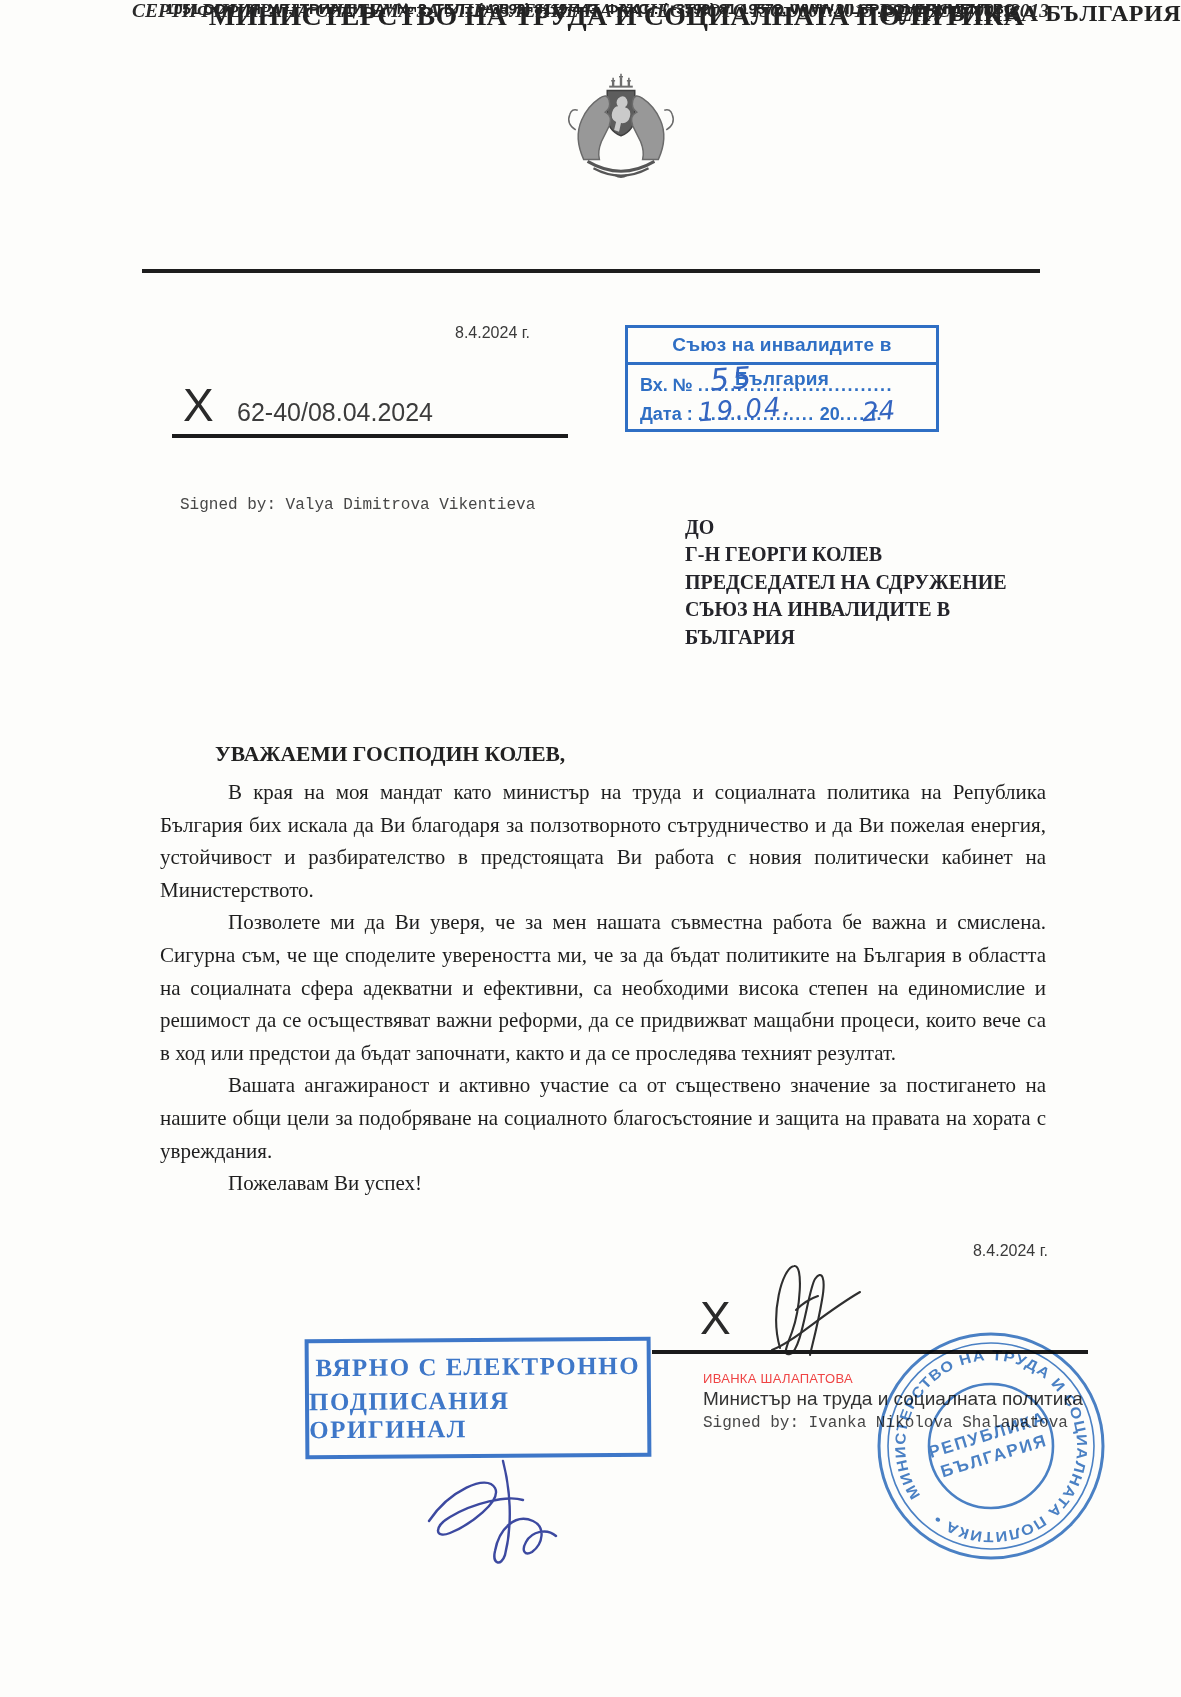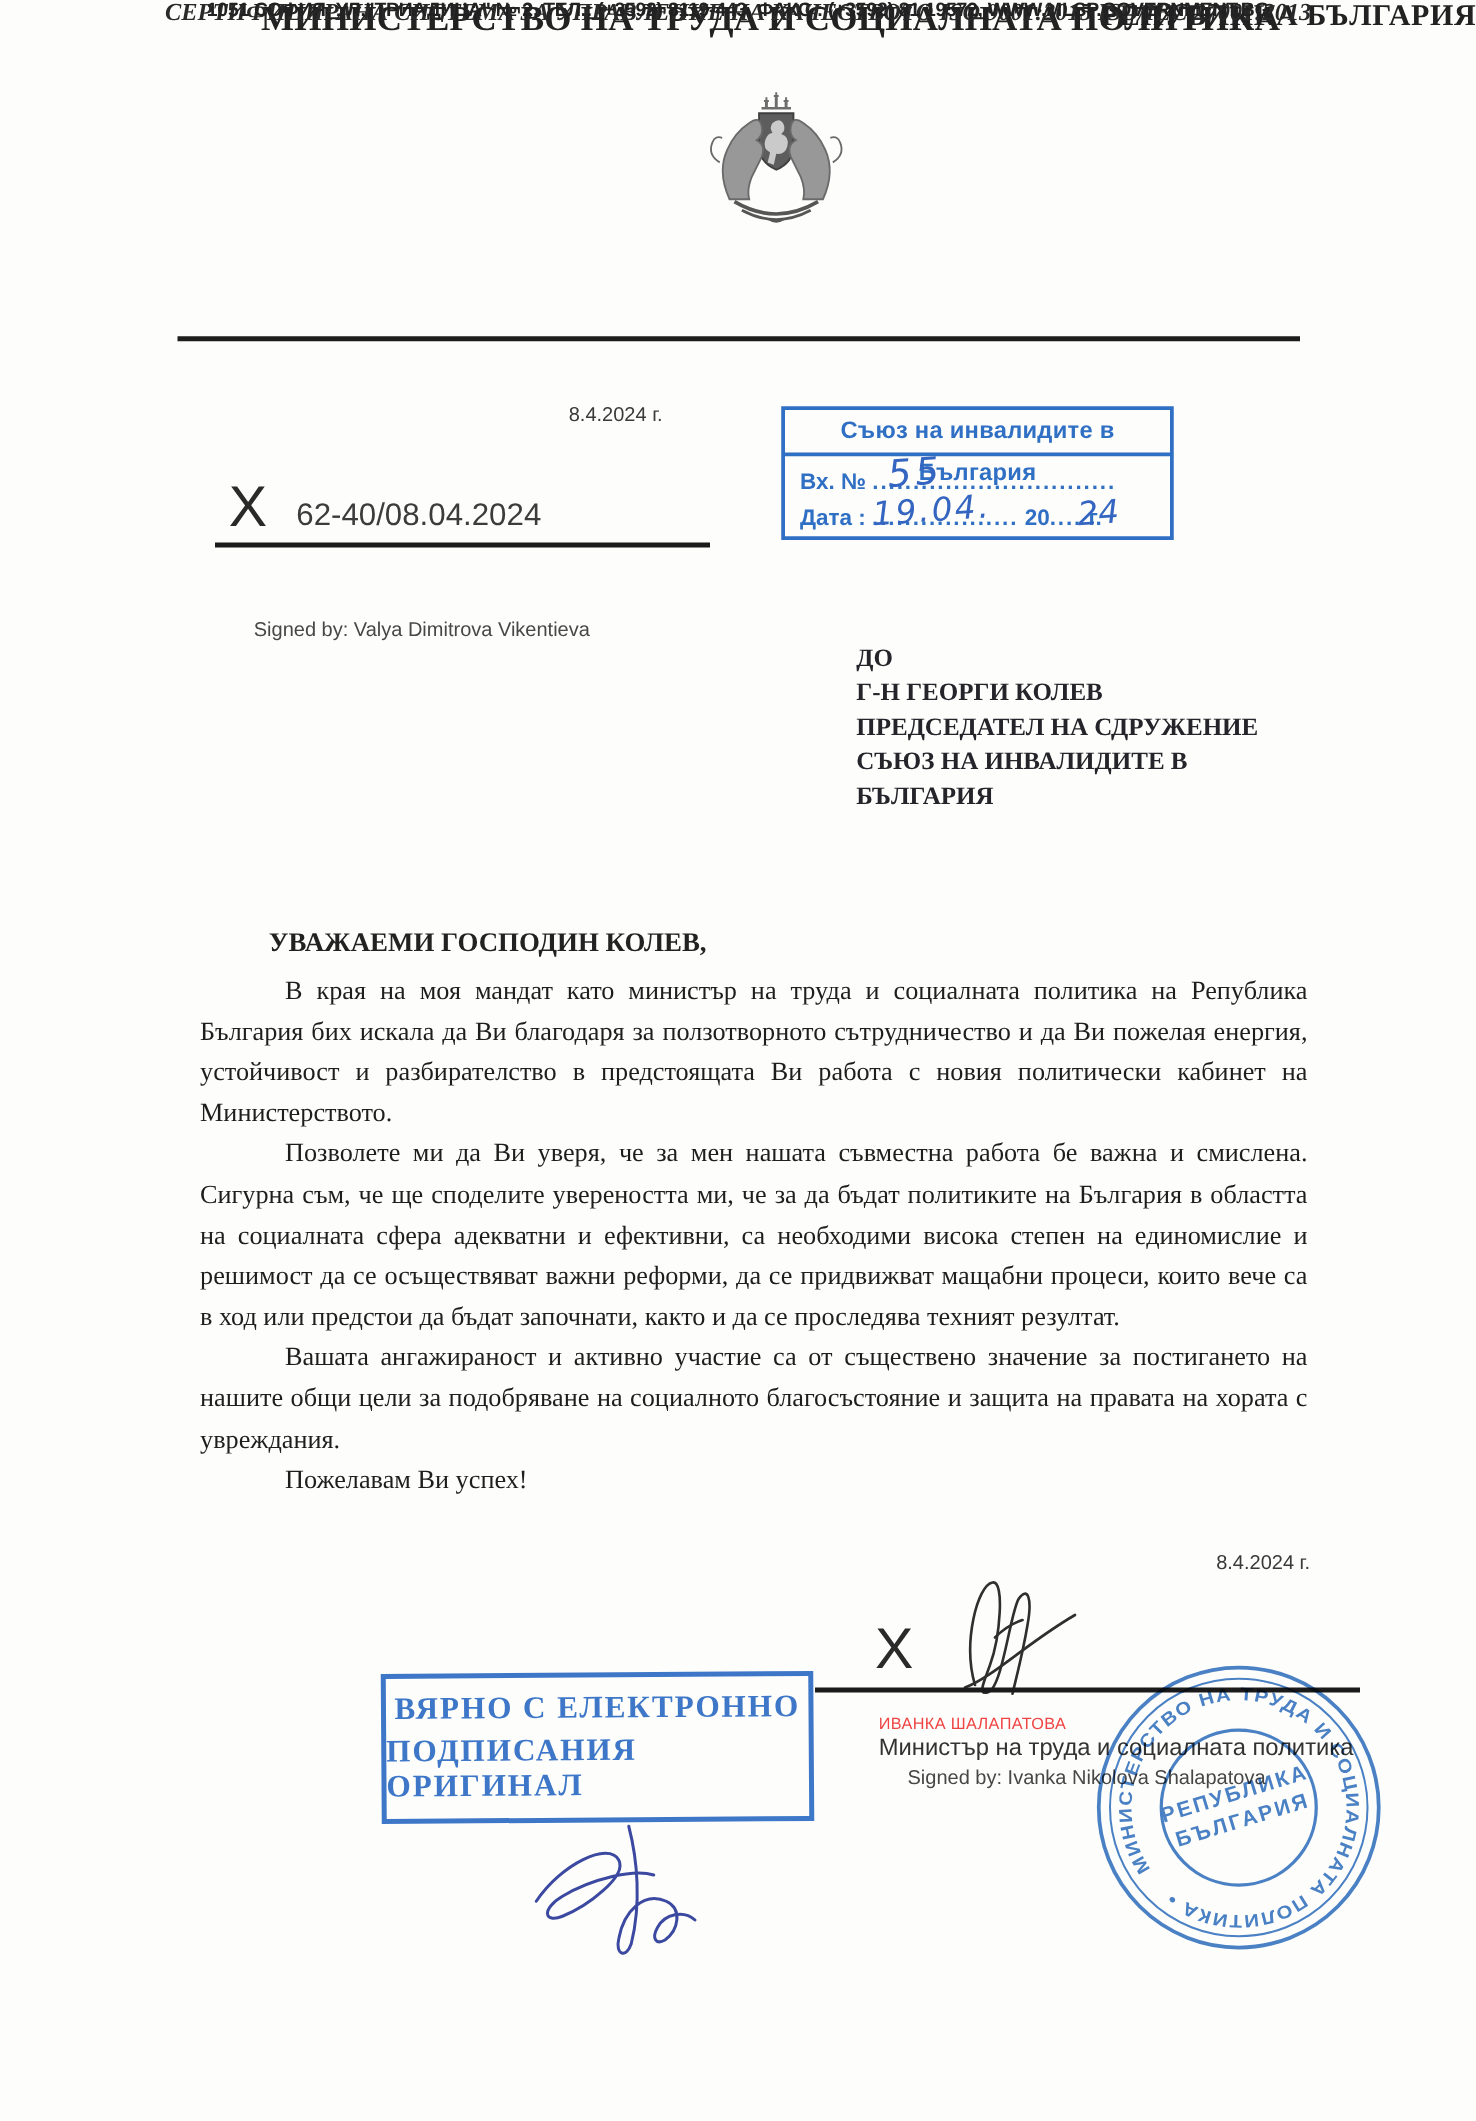--- a/index.html
+++ b/index.html
@@ -24,21 +24,21 @@
 
   .date-top{left:455px;top:324px;font-family:"Liberation Sans",sans-serif;
     font-size:16px;color:#3a3a3a;}
 
   
   .xmark{font-family:"Liberation Sans",sans-serif;color:#2a2a2a;font-size:46px;line-height:1;}
   .ref-x{left:183px;top:382px;}
   .ref-num{left:237px;top:398px;font-family:"Liberation Sans",sans-serif;
     font-size:25px;color:#3c3c3c;}
   .ref-line{left:172px;top:434px;width:396px;height:0;border-top:4px solid #1b1b1b;}
-  .signedby{font-family:Liberation Sans, sans-serif;font-size:16px;color:#474747;margin-left:23px;}
+  .signedby{font-family:Liberation Mono, monospace;font-size:16px;color:#474747;}
   .ref-signed{left:180px;top:496px;}
 
   
   .stampbox{left:625px;top:325px;width:308px;height:101px;
     border:3px solid #2f6fc4;color:#2f6fc4;
     font-family:"Liberation Sans",sans-serif;background:rgba(255,255,255,.0);}
   .stampbox .title{height:34px;line-height:34px;text-align:center;
     border-bottom:3px solid #2f6fc4;font-size:19px;font-weight:600;letter-spacing:.2px;}
   .sb-row{position:absolute;left:12px;right:10px;font-size:18px;font-weight:600;}
   .sb-row.r1{top:47px;}

